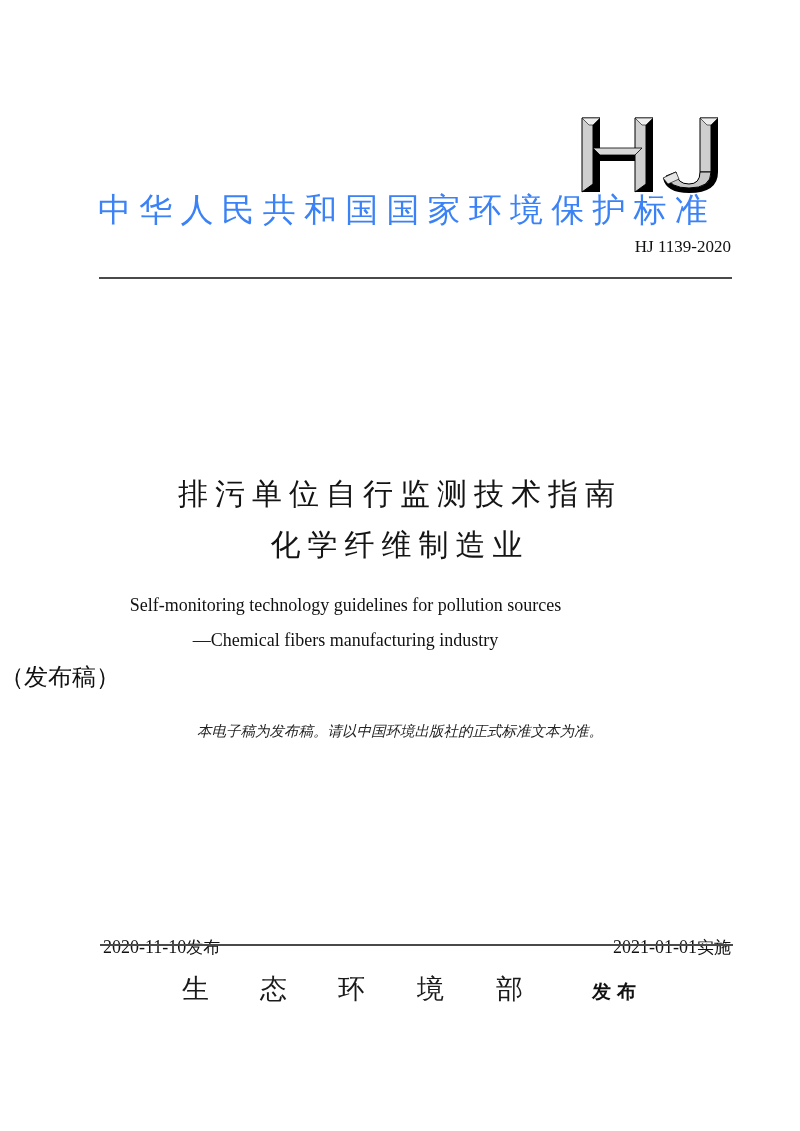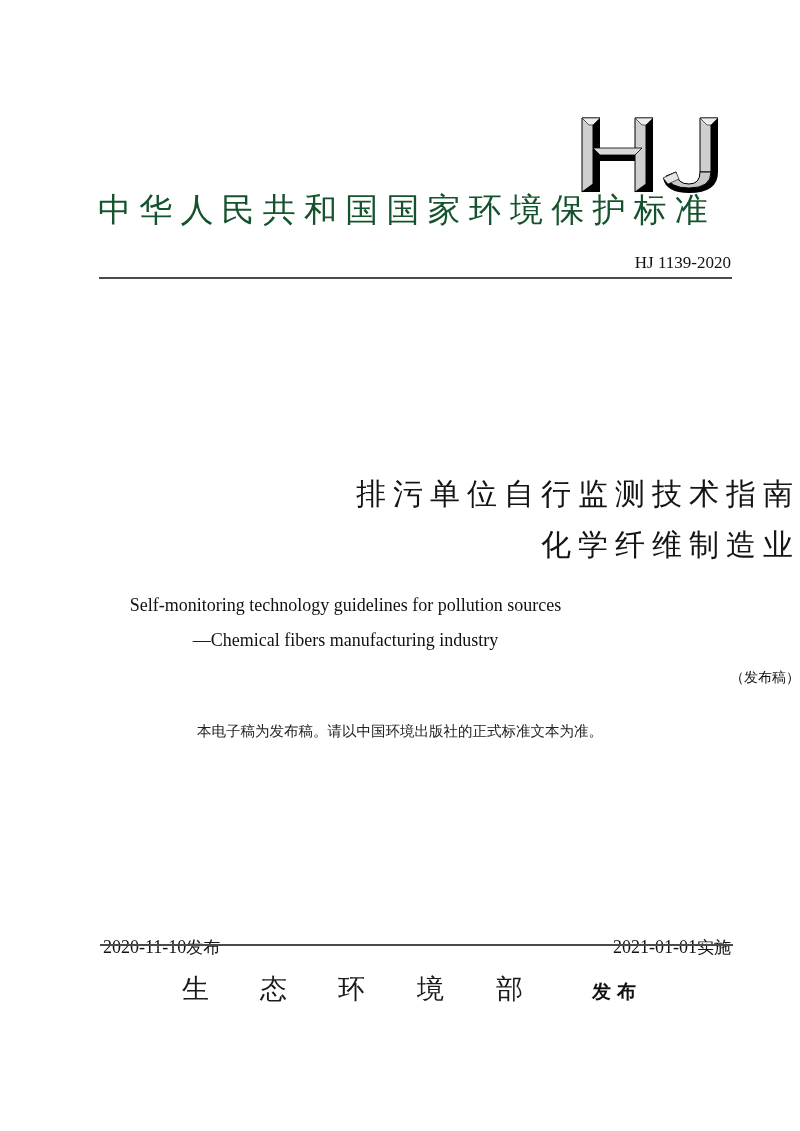--- a/index.html
+++ b/index.html
@@ -8,53 +8,53 @@
     .serif { font-family: "Liberation Serif", "DejaVu Serif", serif; }
     .sans { font-family: "DejaVu Sans", "Liberation Sans", sans-serif; }
 
     
     #hj-logo { left: 580px; top: 116px; width: 142px; height: 78px; }
 
     
     #banner-title {
       left: 98px; top: 188px; width: 630px;
       font-size: 33px; line-height: 44px; letter-spacing: 8.2px;
-      white-space: nowrap; color: #14532d;
+      white-space: nowrap; color: #3b82f6;
     }
     #std-number {
-      right: 69px; top: 252px;
+      right: 69px; top: 236px;
       font-size: 17px; line-height: 22px; white-space: nowrap;
     }
     .rule { height: 2px; background: #4a4a4a; }
     #top-rule { left: 99px; top: 277px; width: 633px; }
     #bottom-rule { left: 100px; top: 944px; width: 633px; }
 
     
     .title-line {
-      left: 0; width: 800px; text-align: right;
+      left: 0; width: 800px; text-align: center;
       font-size: 30px; line-height: 40px; letter-spacing: 7px;
       white-space: nowrap; color: #141414;
     }
     #title-line-1 { top: 474px; }
     #title-line-2 { top: 525px; }
 
     .en-line {
       left: 0; width: 691px; text-align: center;
       font-size: 18px; line-height: 24px; white-space: nowrap;
     }
     #en-line-1 { top: 593px; }
     #en-line-2 { top: 628px; }
 
     #draft-label {
-      left: 0; width: 800px; text-align: right; top: 664px;
-      font-size: 14px; line-height: 26px; white-space: nowrap;
+      left: 0; width: 800px; text-align: left; top: 664px;
+      font-size: 24px; line-height: 26px; white-space: nowrap;
     }
     #notice {
       left: 0; width: 800px; text-align: center; top: 721px;
-      font-size: 14.5px; line-height: 20px; white-space: nowrap; color: #222;
+      font-size: 14.5px; line-height: 20px; white-space: nowrap; color: #222; font-style: italic;
     }
 
     
     #publish-date { left: 103px; top: 915px; font-size: 18px; line-height: 24px; white-space: nowrap; margin-top: 20px; }
     #effective-date { right: 69px; top: 915px; font-size: 18px; line-height: 24px; white-space: nowrap; margin-top: 20px; }
     #publish-date .cjk, #effective-date .cjk { font-size: 17px; }
 
     
     #issuer { left: 182px; top: 971px; height: 36px; width: 470px; }
     .issuer-char {

